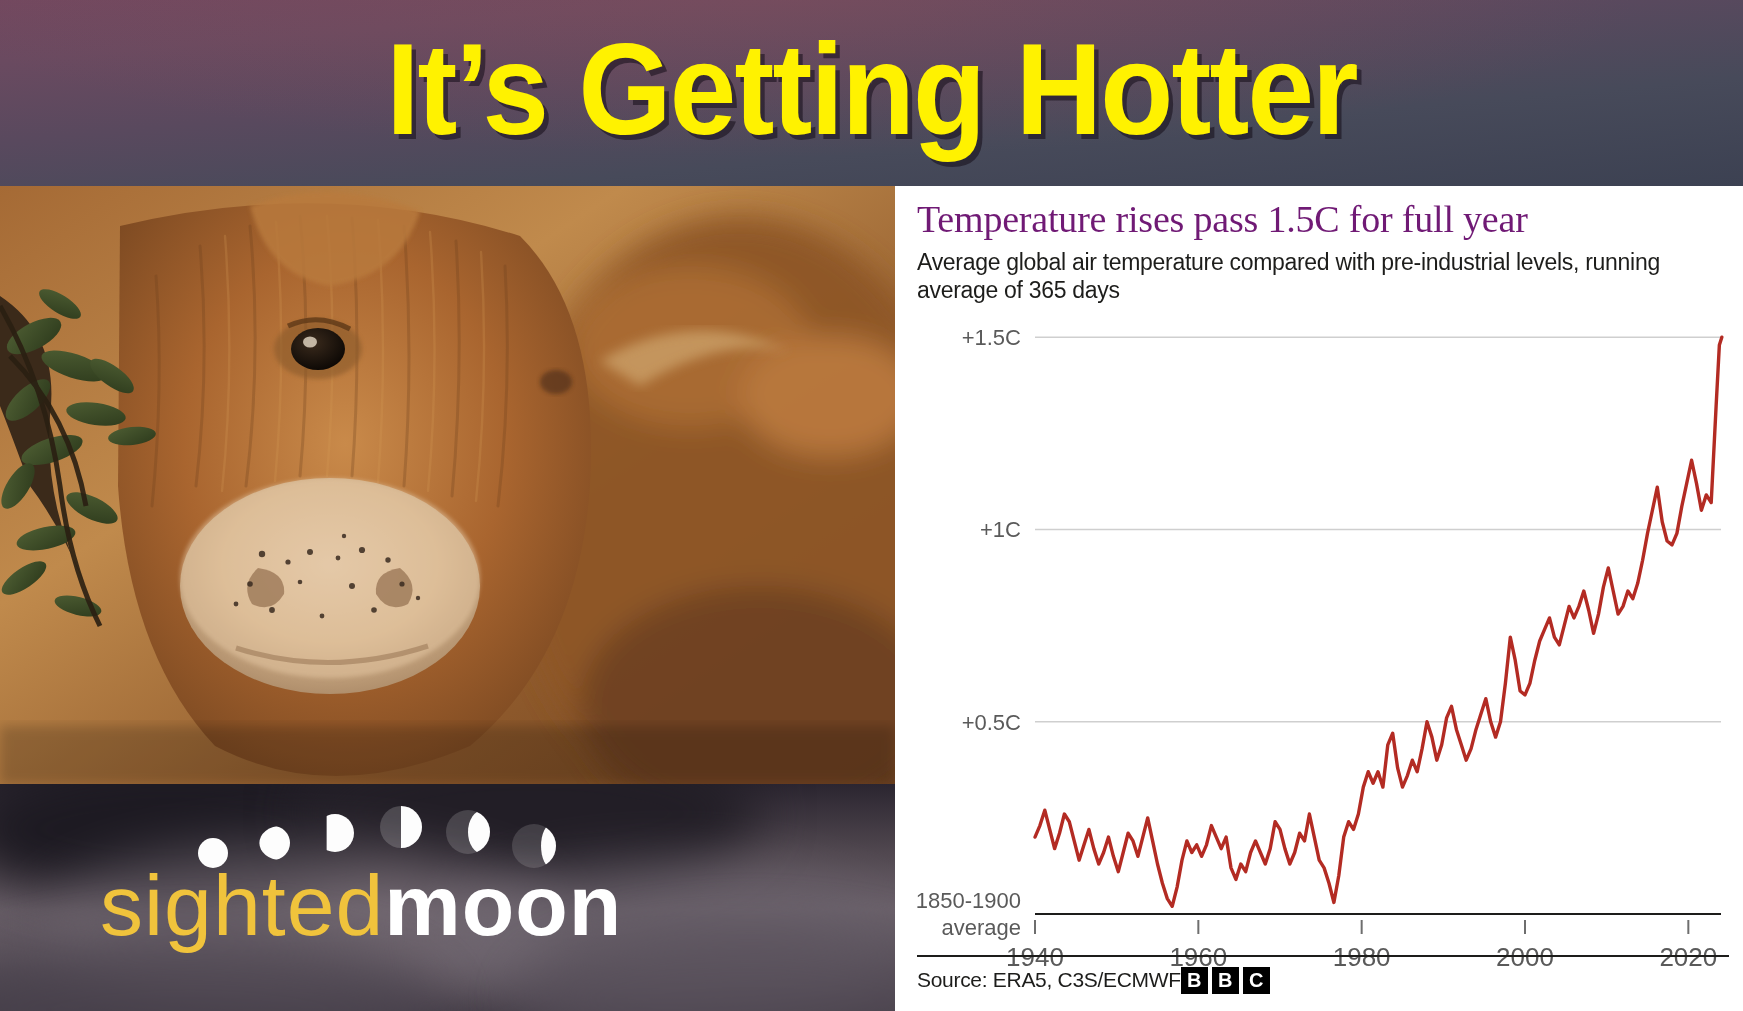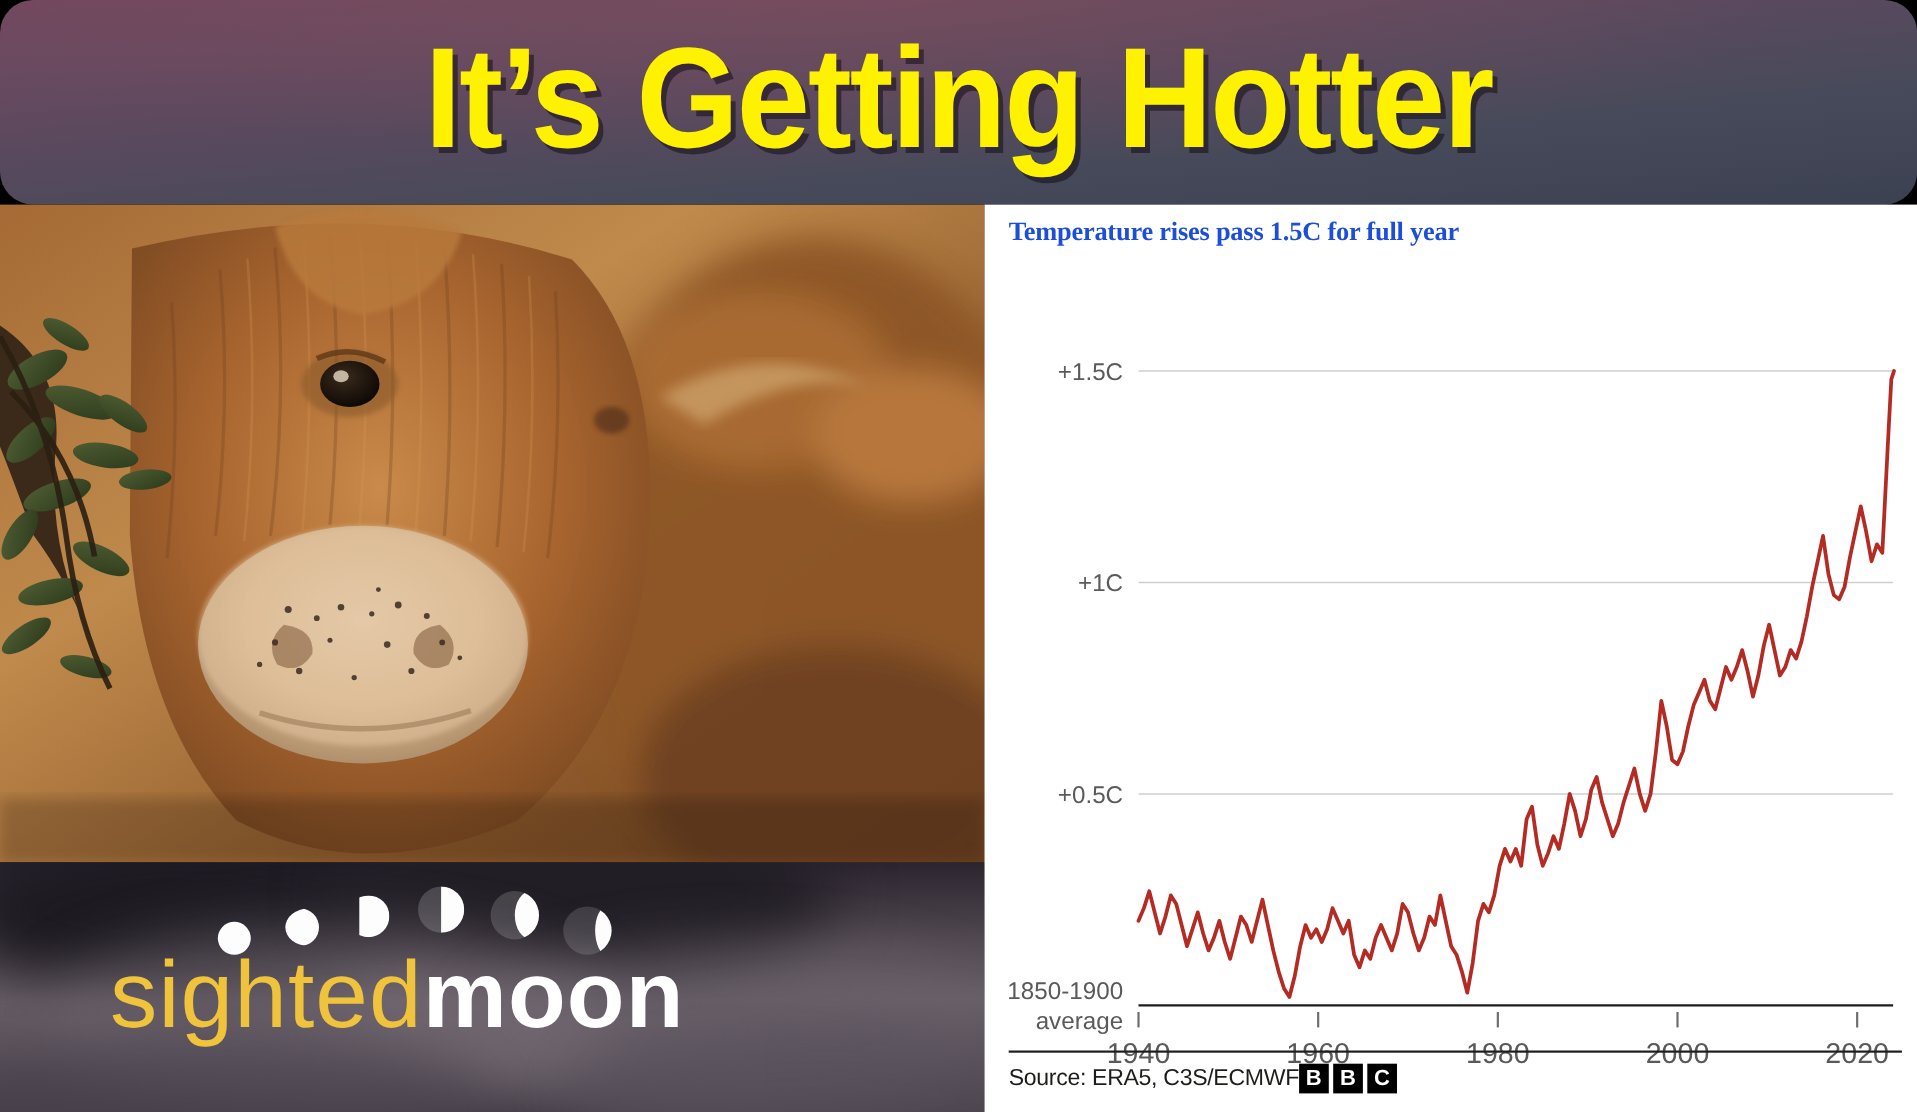--- a/index.html
+++ b/index.html
@@ -6,21 +6,20 @@
   html,body { width:1743px; height:1011px; overflow:hidden; background:#000; }
   body { font-family:"Liberation Sans", sans-serif; }
 
   #stage { position:relative; width:1743px; height:1011px; }
 
   
   .banner{
     position:absolute; left:0; top:0; width:1743px; height:186px;
     background:linear-gradient(175deg,#72485f 0%, #6a4a60 18%, #59495e 42%, #474a5a 68%, #3c4152 100%);
     overflow:hidden;
-    border-radius:30px;
   }
   .banner::after{
     content:""; position:absolute; inset:0;
     background:radial-gradient(ellipse 70% 120% at 45% 0%, rgba(140,80,90,.35), rgba(0,0,0,0) 70%);
   }
   .banner-title{
     position:absolute; left:0; right:0; top:24px;
     text-align:center;
     font-family:"Liberation Sans", sans-serif;
     font-weight:bold;
@@ -65,23 +64,23 @@
   .wm-moon{ color:#ffffff; font-weight:bold; }
 
   
   .chart-card{
     position:absolute; left:895px; top:186px; width:848px; height:825px;
     background:#ffffff;
   }
   .chart-head{ padding:12px 20px 0 22px; }
   .chart-title{
     font-family:"Liberation Serif", serif;
-    font-weight:bold;
-    font-size:24px;
-    color:#1d4ed8;
+    font-weight:normal;
+    font-size:38px;
+    color:#701a75;
     letter-spacing:-.2px;
     line-height:1.15;
   }
   .chart-sub{
     margin-top:6px;
     font-family:"Liberation Sans", sans-serif;
     font-size:23px;
     line-height:1.25;
     color:#1d1d1b;
     letter-spacing:-.3px;
@@ -294,20 +293,21 @@
 
     <div class="wordmark">
       <span class="wm-sighted">sighted</span><span class="wm-moon">moon</span>
     </div>
   </div>
 
   <div class="chart-card">
 
     <div class="chart-head">
       <div class="chart-title">Temperature rises pass 1.5C for full year</div>
+      <div class="chart-sub">Average global air temperature compared with pre-industrial levels, running average of 365 days</div>
     </div>
 
     <div class="plot-wrap">
       <svg id="plot" width="848" height="760" viewBox="0 0 848 760">
           <line x1="140" x2="826" y1="608" y2="608" stroke="#1d1d1b" stroke-width="2"></line>
           <text x="126" y="602" text-anchor="end" font-family="&quot;Liberation Sans&quot;, sans-serif" font-size="22" fill="#5a5a5a"><tspan>1850-1900</tspan><tspan x="126" dy="27">average</tspan></text>
           <line x1="140" x2="826" y1="415.741935483871" y2="415.741935483871" stroke="#cfcfcf" stroke-width="1.4"></line>
           <text x="126" y="423.741935483871" text-anchor="end" font-family="&quot;Liberation Sans&quot;, sans-serif" font-size="22" fill="#5a5a5a">+0.5C</text>
           <line x1="140" x2="826" y1="223.48387096774195" y2="223.48387096774195" stroke="#cfcfcf" stroke-width="1.4"></line>
           <text x="126" y="231.48387096774195" text-anchor="end" font-family="&quot;Liberation Sans&quot;, sans-serif" font-size="22" fill="#5a5a5a">+1C</text>

